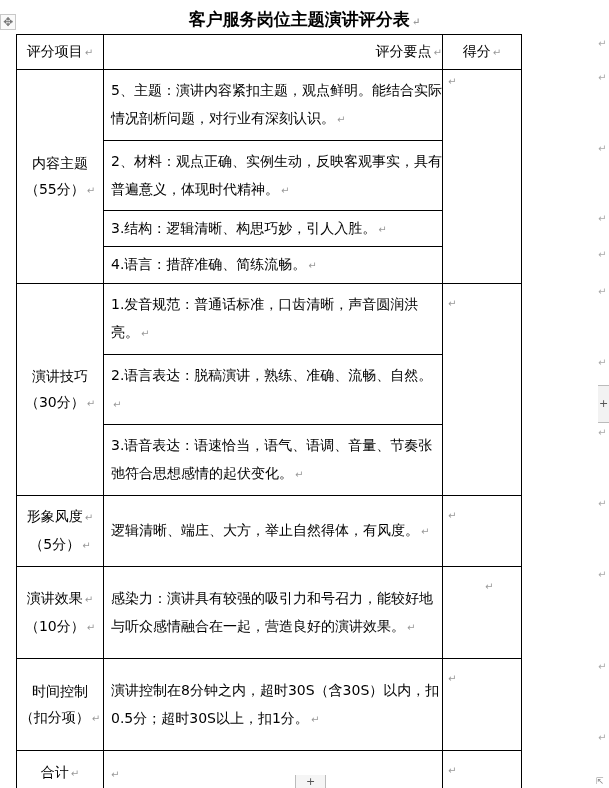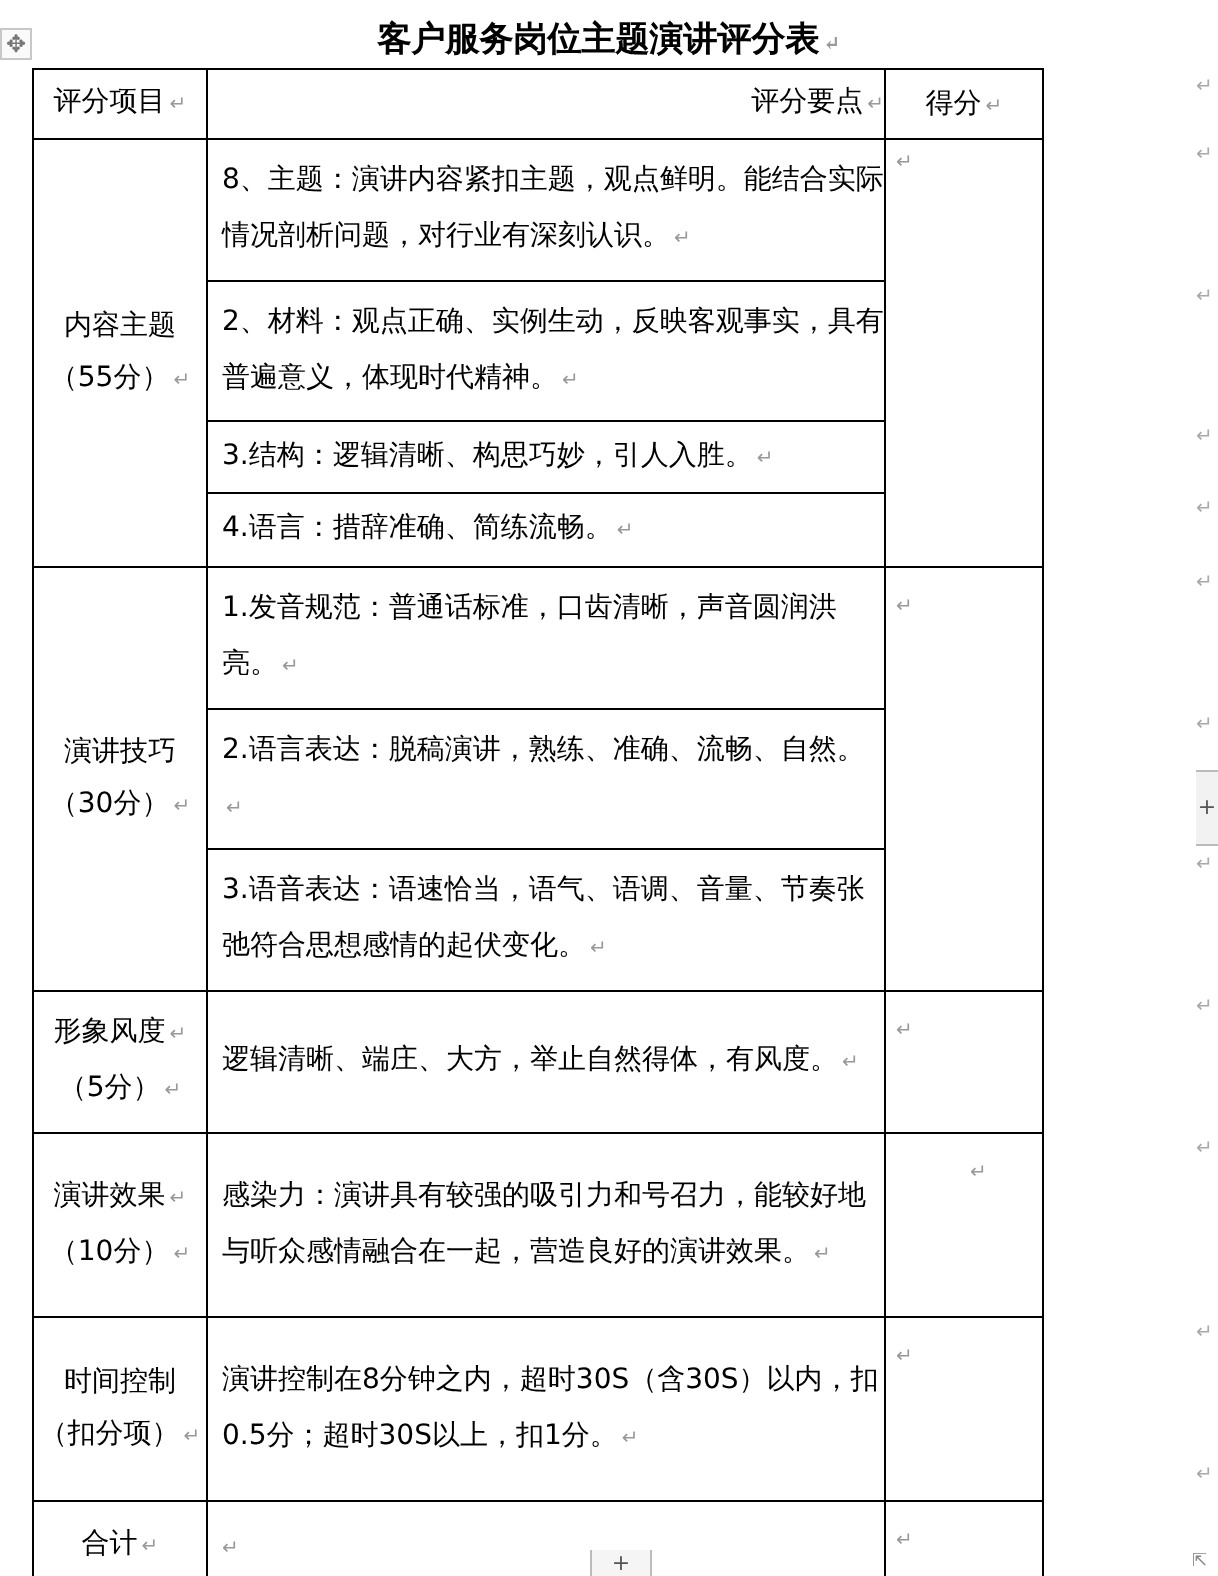--- a/index.html
+++ b/index.html
@@ -43,21 +43,21 @@
     <td class="c1"><span>评分项目</span><span class="pm">↵</span></td>
     <td class="c2" style="text-align:right;padding-left:0 !important"><span>评分要点</span><span class="pm">↵</span></td>
     <td class="c3" style="vertical-align:middle !important;"><span>得分</span><span class="pm">↵</span></td>
   </tr>
 
   <tr style="height:71px">
     <td class="c1" rowspan="4">
       <div>内容主题</div>
       <div><span>（55分）</span><span class="pm">↵</span></div>
     </td>
-    <td class="c2"><span>8、主题：演讲内容紧扣主题，观点鲜明。能结合实际情况剖析问题，对行业有深刻认识。</span><span class="pm">↵</span></td>
+    <td class="c2"><span>5、主题：演讲内容紧扣主题，观点鲜明。能结合实际情况剖析问题，对行业有深刻认识。</span><span class="pm">↵</span></td>
     <td class="c3" rowspan="4"><span class="cell-pm">↵</span><span></span></td>
   </tr>
   <tr style="height:70px">
     <td class="c2"><span>2、材料：观点正确、实例生动，反映客观事实，具有普遍意义，体现时代精神。</span><span class="pm">↵</span></td>
   </tr>
   <tr style="height:36px">
     <td class="c2"><span>3.结构：逻辑清晰、构思巧妙，引人入胜。</span><span class="pm">↵</span></td>
   </tr>
   <tr style="height:37px">
     <td class="c2"><span>4.语言：措辞准确、简练流畅。</span><span class="pm">↵</span></td>

